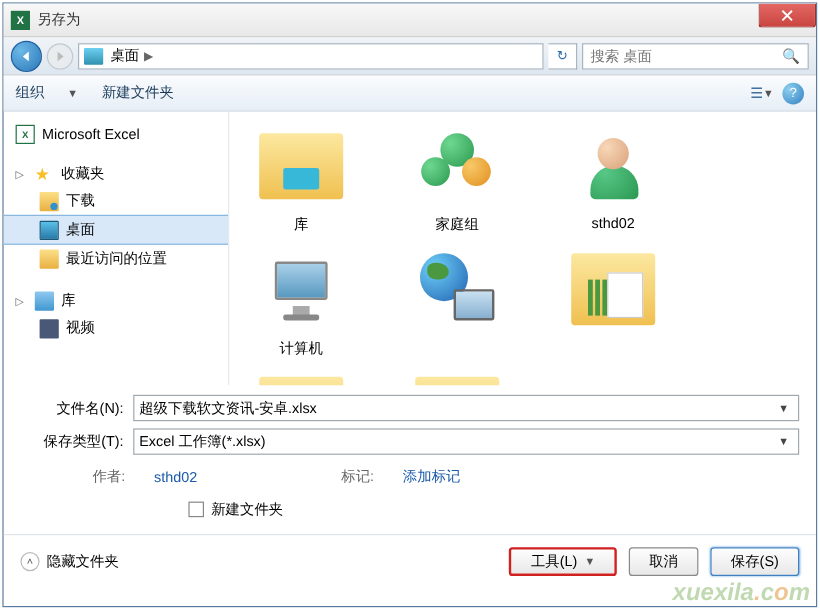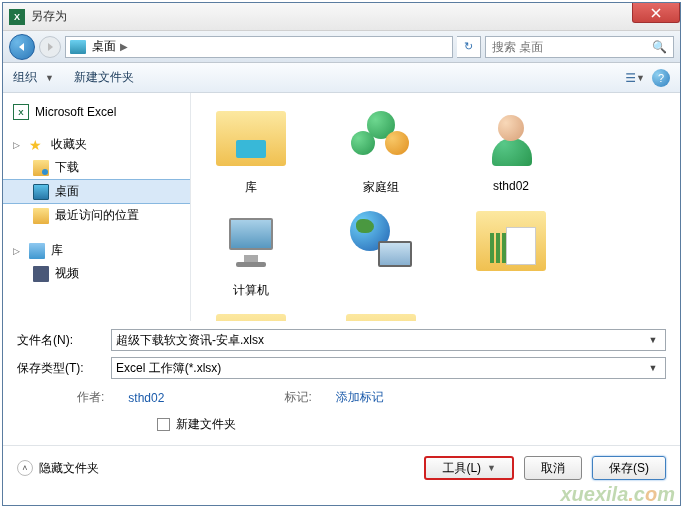--- a/index.html
+++ b/index.html
@@ -18,21 +18,21 @@
 .nav-fwd { width: 22px; height: 22px; border-radius: 50%; background: #e8ecef; border: 1px solid #c0c8d0; display: flex; align-items: center; justify-content: center; }
 .nav-back svg, .nav-fwd svg { width: 12px; height: 12px; }
 .breadcrumb { flex: 1; height: 22px; background: #fff; border: 1px solid #a8b4c0; display: flex; align-items: center; padding: 0 4px; font-size: 12px; }
 .bc-icon { width: 16px; height: 14px; background: linear-gradient(#6bd0f0, #3090b0); margin-right: 6px; border-radius: 1px; }
 .bc-arrow { margin: 0 4px; color: #666; font-size: 10px; }
 .refresh-btn { width: 24px; height: 22px; background: #fff; border: 1px solid #a8b4c0; border-left: none; display: flex; align-items: center; justify-content: center; cursor: pointer; }
 .search-box { width: 189px; height: 22px; background: #fff; border: 1px solid #a8b4c0; display: flex; align-items: center; padding: 0 6px; font-size: 12px; color: #888; }
 .search-box input { border: none; outline: none; flex: 1; font-size: 12px; background: transparent; }
 
 .toolbar { height: 30px; background: linear-gradient(#fafcfe, #e6eef6); border-bottom: 1px solid #d0d8e0; display: flex; align-items: center; padding: 0 10px; gap: 20px; font-size: 12px; }
-.toolbar-item { cursor: pointer; color: #1a3a5a; display: flex; align-items: center; gap: 8px; }
+.toolbar-item { cursor: pointer; color: #1a3a5a; display: flex; align-items: center; gap: 19px; }
 .tb-dd { font-size: 9px; color: #555; }
 .toolbar-spacer { flex: 1; }
 .toolbar-right { display: flex; gap: 6px; align-items: center; }
 .tb-btn { width: 22px; height: 20px; display: flex; align-items: center; justify-content: center; cursor: pointer; }
 .help-btn { width: 18px; height: 18px; border-radius: 50%; background: radial-gradient(circle at 30% 30%, #8ecff0, #3080c0); color: #fff; font-size: 11px; display: flex; align-items: center; justify-content: center; cursor: pointer; }
 
 .body-area { display: flex; height: 228px; }
 .sidebar { width: 188px; border-right: 1px solid #e4e8ec; padding: 8px 0; font-size: 12px; overflow: hidden; }
 .side-header { display: flex; align-items: center; padding: 3px 10px; gap: 6px; font-weight: normal; }
 .side-item { display: flex; align-items: center; padding: 3px 10px 3px 30px; gap: 6px; cursor: pointer; }
@@ -71,21 +71,21 @@
 .globe { position: absolute; width: 40px; height: 40px; border-radius: 50%; background: radial-gradient(circle at 30% 30%, #6ed0f8, #2060b0); top: 0; left: 4px; }
 .globe::after { content: ""; position: absolute; width: 18px; height: 14px; background: #4a9840; top: 8px; left: 6px; border-radius: 40% 60% 50% 50%; }
 .mini-mon { position: absolute; width: 34px; height: 26px; background: linear-gradient(#c8e0f0, #88b0d0); border: 2px solid #666; bottom: 4px; right: 4px; border-radius: 2px; }
 .folder-partial { width: 70px; height: 60px; background: linear-gradient(#fce8a0, #f0c050); border-radius: 3px; position: relative; overflow: hidden; }
 .fp-inner { position: absolute; width: 30px; height: 38px; background: #fff; border: 1px solid #ccc; bottom: 6px; right: 10px; }
 .fp-org::before { content: ""; position: absolute; width: 22px; height: 22px; background: #f08028; border-radius: 50% 0 50% 50%; bottom: 8px; right: 8px; }
 .fp-grn::before { content: ""; position: absolute; width: 4px; height: 30px; background: #4a9840; bottom: 8px; left: 14px; box-shadow: 6px 0 #4a9840, 12px 0 #4a9840; }
 
 .form-area { padding: 8px 14px 4px; font-size: 12px; }
 .form-row { display: flex; align-items: center; margin-bottom: 6px; gap: 8px; }
-.form-label { width: 86px; text-align: left; }
+.form-label { width: 86px; text-align: right; }
 .combo { flex: 1; height: 22px; border: 1px solid #a0a8b0; background: #fff; display: flex; align-items: center; padding: 0 4px; position: relative; }
 .combo input { border: none; outline: none; flex: 1; font-size: 12px; }
 .combo-dd { width: 16px; text-align: center; color: #444; font-size: 9px; cursor: pointer; }
 .meta-row { display: flex; padding-left: 60px; gap: 120px; margin: 10px 0; }
 .meta-item { display: flex; gap: 24px; align-items: center; }
 .meta-label { color: #666; }
 .meta-val { color: #1a5aaa; }
 .thumb-row { padding-left: 140px; display: flex; align-items: center; gap: 6px; margin-bottom: 8px; }
 .chk { width: 13px; height: 13px; border: 1px solid #888; background: #fff; }
 

